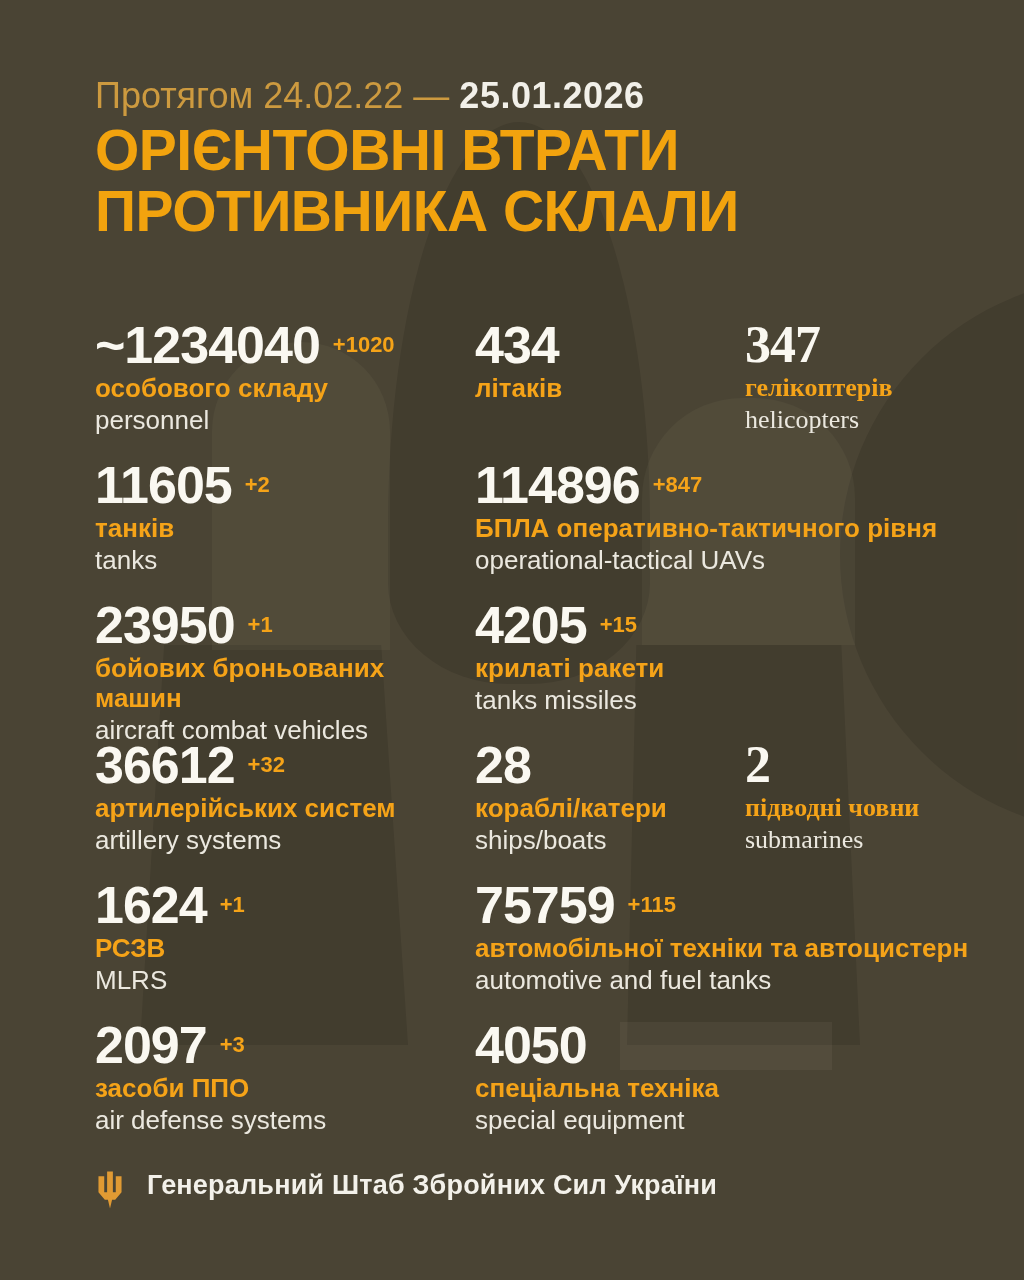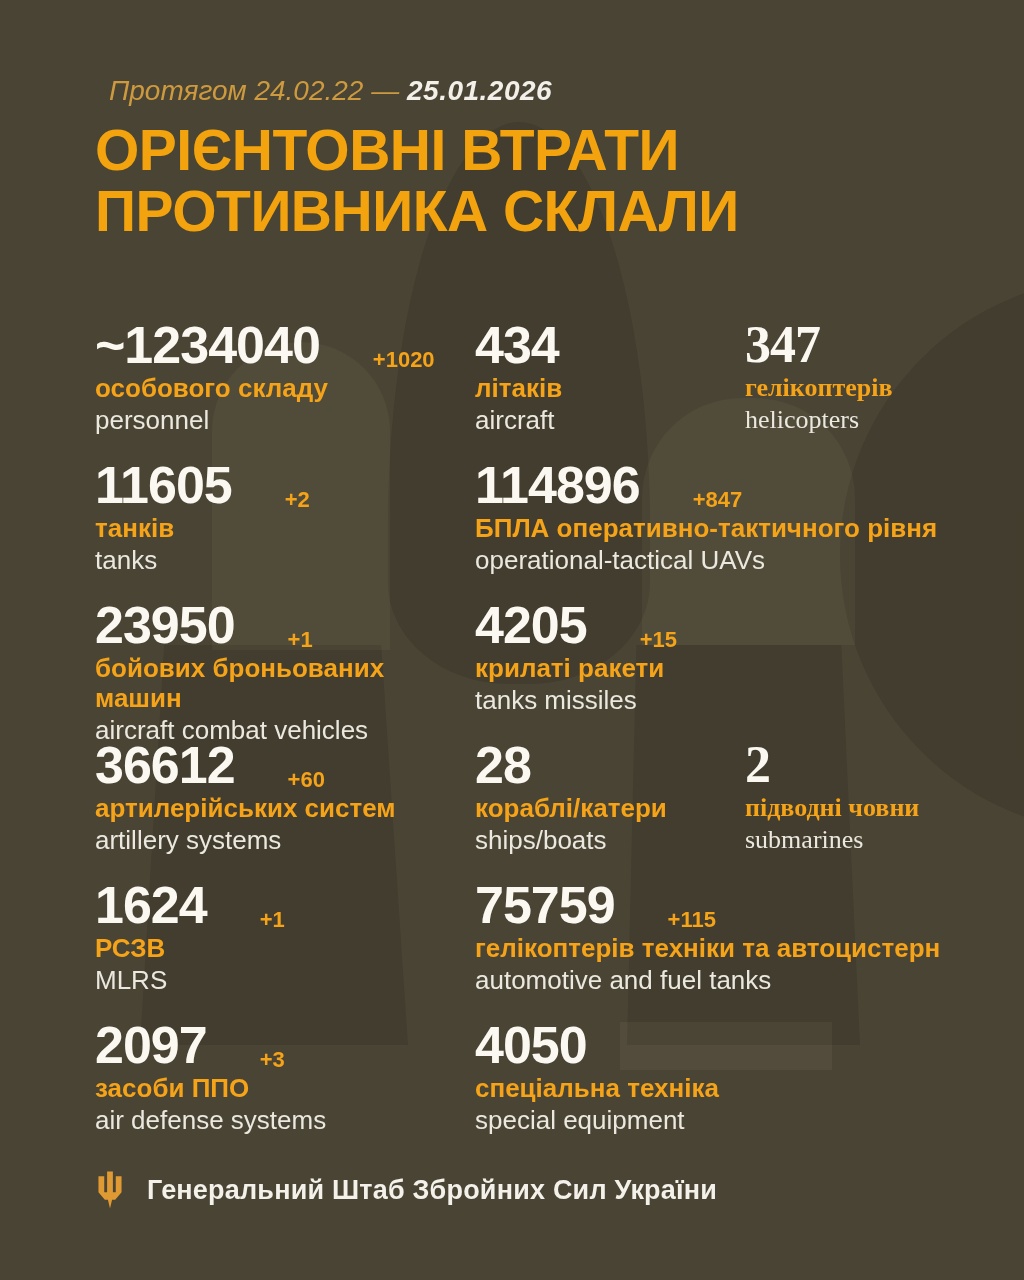--- a/index.html
+++ b/index.html
@@ -19,49 +19,49 @@
   .wm-circle-right{left:840px;top:277px;width:556px;height:556px;border-radius:50%;}
   .wm-col-left{left:140px;top:645px;width:268px;height:400px;
     clip-path:polygon(9% 0%, 90% 0%, 100% 100%, 0% 100%);}
   .wm-col-right{left:627px;top:645px;width:233px;height:400px;
     clip-path:polygon(4% 0%, 92% 0%, 100% 100%, 0% 100%);}
   .wm-arch-left{left:212px;top:342px;width:178px;height:308px;border-radius:90px 90px 0 0;}
   .wm-band-mid{left:642px;top:398px;width:213px;height:247px;border-radius:100px 100px 0 0;}
   .wm-patch-bottom{left:620px;top:1022px;width:212px;height:48px;background:rgba(255,245,215,0.05);}
 
   
-  .period{position:absolute;left:109px;top:74px;font-size:28px;line-height:1.2;font-style:italic;}
+  .period{position:absolute;left:95px;top:74px;font-size:36px;line-height:1.2;}
   .period .pfx{color:#cd9a3f;font-weight:500;}
   .period .date{color:#f2f0e9;font-weight:800;letter-spacing:0.5px;}
   .title{position:absolute;left:95px;top:120px;
     font-size:57px;font-weight:800;line-height:1.07;letter-spacing:-0.5px;
     color:#f2a30e;}
 
   
   .grid{
     position:absolute;left:95px;top:318px;right:16px;
     display:grid;
     grid-template-columns:380px 270px 1fr;
     grid-auto-rows:140px;
     grid-auto-flow:row;
   }
   .stat{overflow:visible;}
   .c1{grid-column:1;}
   .c2{grid-column:2;}
   .c3{grid-column:3;font-family:Liberation Serif, serif;}
   .span2{grid-column:2 / span 2;}
-  .numline{display:flex;align-items:flex-end;gap:40px;}
+  .numline{display:flex;align-items:center;}
   .num{font-size:52px;font-weight:700;color:#faf8f1;letter-spacing:-1px;line-height:1.05;}
   .delta{font-size:22px;font-weight:700;color:#f5a318;margin-left:13px;letter-spacing:0;}
   .delta:empty{display:none;}
   .lua{font-size:26px;font-weight:700;color:#f5a318;line-height:1.16;}
   .len{font-size:26px;font-weight:400;color:#ebe8df;margin-top:2px;line-height:1.16;}
 
   
-  .footer{position:absolute;left:95px;top:1170px;display:flex;align-items:center;}
+  .footer{position:absolute;left:95px;top:1170px;display:flex;align-items:flex-start;}
   .tryzub{color:#e09a33;flex:0 0 auto;display:block;}
   .source{margin-left:22px;font-size:27px;font-weight:700;color:#f3f1ea;letter-spacing:0.2px;}
 </style>
 </head>
 <body>
 
 <div class="decor shade wm-bullet-center"></div>
 <div class="decor shade wm-circle-right"></div>
 <div class="decor shade wm-col-left"></div>
 <div class="decor shade wm-col-right"></div>
@@ -85,21 +85,20 @@
         <span class="delta">+1020</span>
       </div>
     <div class="lua">особового складу</div>
     <div class="len">personnel</div>
   </div>
   <div class="stat c2">
     <div class="numline">
         <span class="num">434</span>
       </div>
     <div class="lua">літаків</div>
-    <div class="len">aircraft</div>
   </div>
   <div class="stat c3">
     <div class="numline">
         <span class="num">347</span>
       </div>
     <div class="lua">гелікоптерів</div>
     <div class="len">helicopters</div>
   </div>
 
   <div class="stat c1">
@@ -132,21 +131,21 @@
         <span class="num">4205</span>
         <span class="delta">+15</span>
       </div>
     <div class="lua">крилаті ракети</div>
     <div class="len">tanks missiles</div>
   </div>
 
   <div class="stat c1">
     <div class="numline">
         <span class="num">36612</span>
-        <span class="delta">+60</span>
+        <span class="delta">+32</span>
       </div>
     <div class="lua">артилерійських систем</div>
     <div class="len">artillery systems</div>
   </div>
   <div class="stat c2">
     <div class="numline">
         <span class="num">28</span>
       </div>
     <div class="lua">кораблі/катери</div>
     <div class="len">ships/boats</div>
@@ -165,21 +164,21 @@
         <span class="delta">+1</span>
       </div>
     <div class="lua">РСЗВ</div>
     <div class="len">MLRS</div>
   </div>
   <div class="stat span2">
     <div class="numline">
         <span class="num">75759</span>
         <span class="delta">+115</span>
       </div>
-    <div class="lua">гелікоптерів техніки та автоцистерн</div>
+    <div class="lua">автомобільної техніки та автоцистерн</div>
     <div class="len">automotive and fuel tanks</div>
   </div>
 
   <div class="stat c1">
     <div class="numline">
         <span class="num">2097</span>
         <span class="delta">+3</span>
       </div>
     <div class="lua">засоби ППО</div>
     <div class="len">air defense systems</div>

